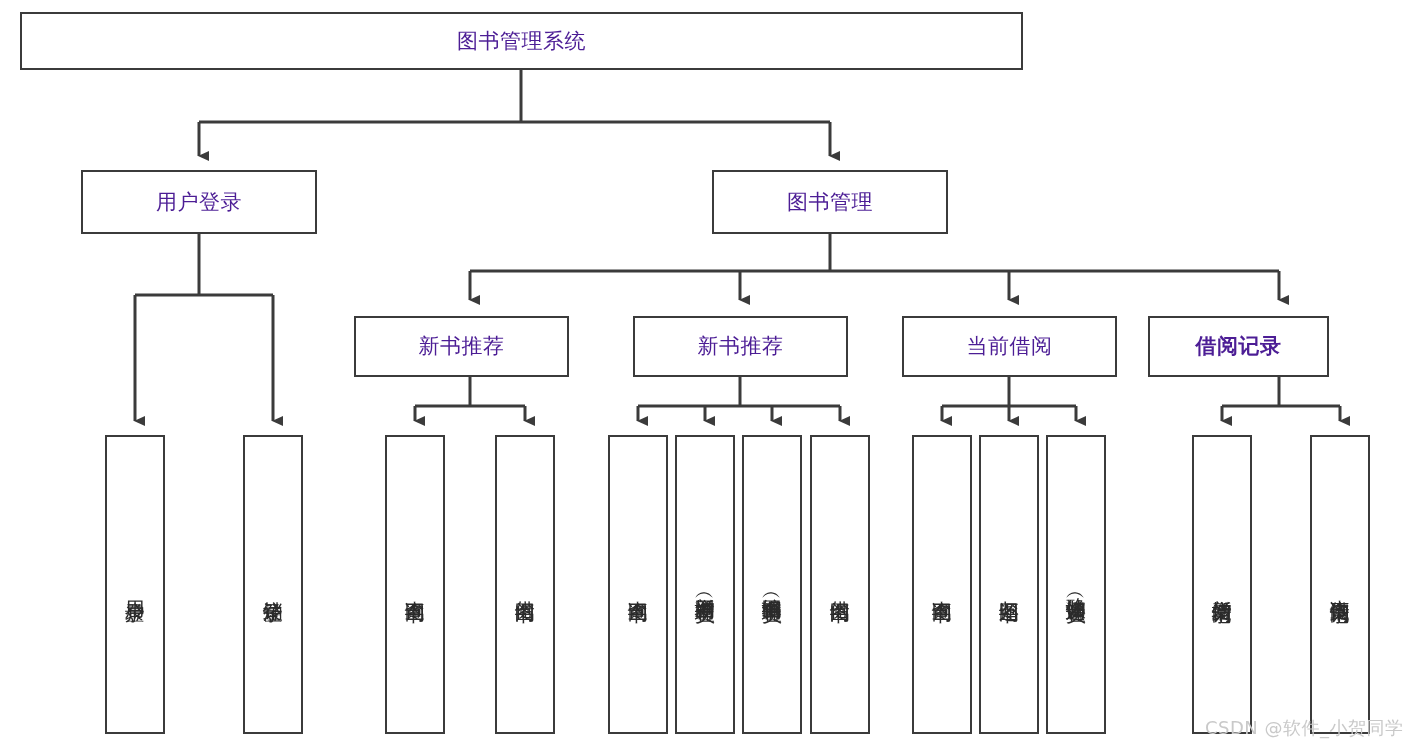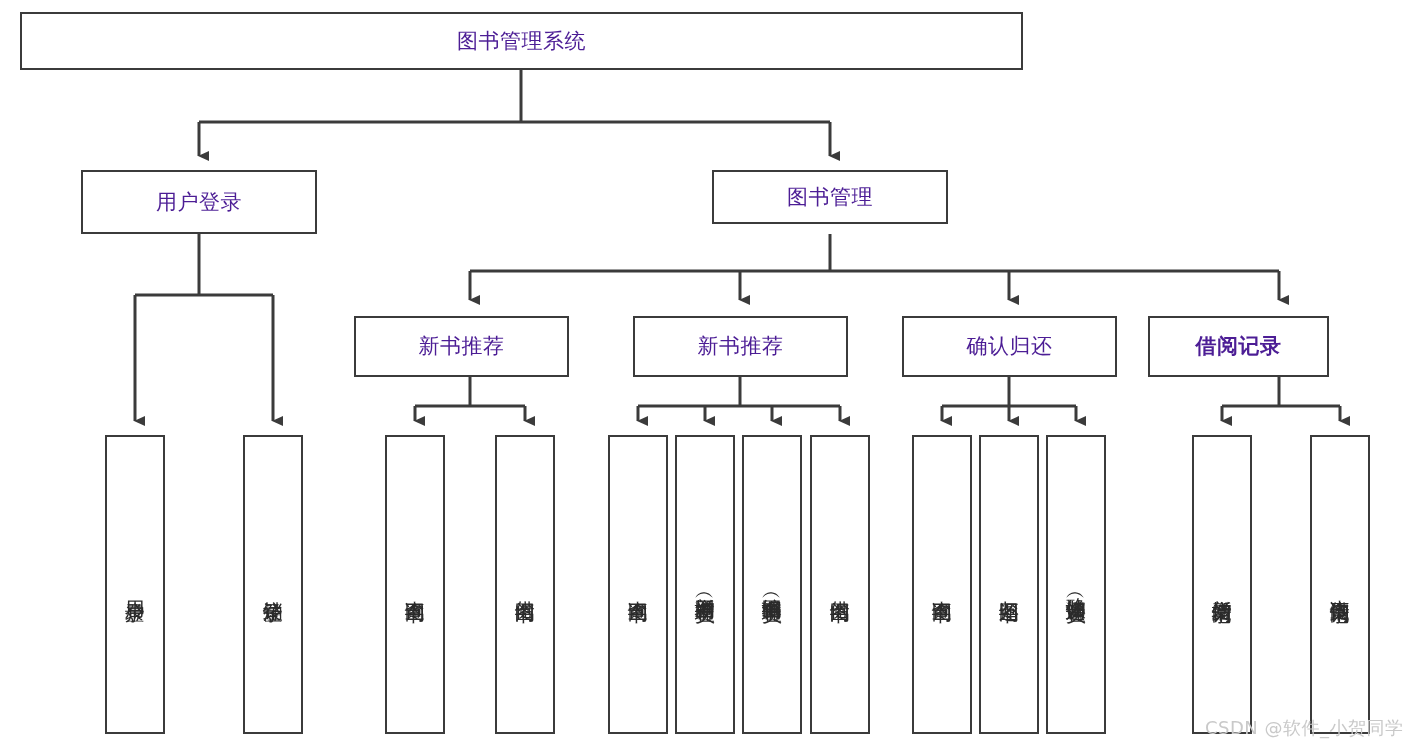--- a/index.html
+++ b/index.html
@@ -133,34 +133,34 @@
   </svg>
 
   <div class="node-box" style="left:20px; top:12px; width:1003px; height:58px;">
     <span class="node-label">图书管理系统</span>
   </div>
 
   <div class="node-box" style="left:81px; top:170px; width:236px; height:64px;">
     <span class="node-label">用户登录</span>
   </div>
 
-  <div class="node-box" style="left:712px; top:170px; width:236px; height:54px;">
+  <div class="node-box" style="left:712px; top:170px; width:236px; height:64px;">
     <span class="node-label">图书管理</span>
   </div>
 
   <div class="node-box" style="left:354px; top:316px; width:215px; height:61px;">
     <span class="node-label">新书推荐</span>
   </div>
 
   <div class="node-box" style="left:633px; top:316px; width:215px; height:61px;">
     <span class="node-label">新书推荐</span>
   </div>
 
   <div class="node-box" style="left:902px; top:316px; width:215px; height:61px;">
-    <span class="node-label">确认归还</span>
+    <span class="node-label">当前借阅</span>
   </div>
 
   <div class="node-box" style="left:1148px; top:316px; width:181px; height:61px;font-weight:bold;">
     <span class="node-label">借阅记录</span>
   </div>
 
   <div class="leaf-box" style="left:105px; top:435px; width:60px; height:299px;">
     <span class="leaf-label">用户登录</span>
   </div>
   <div class="leaf-box" style="left:243px; top:435px; width:60px; height:299px;">

